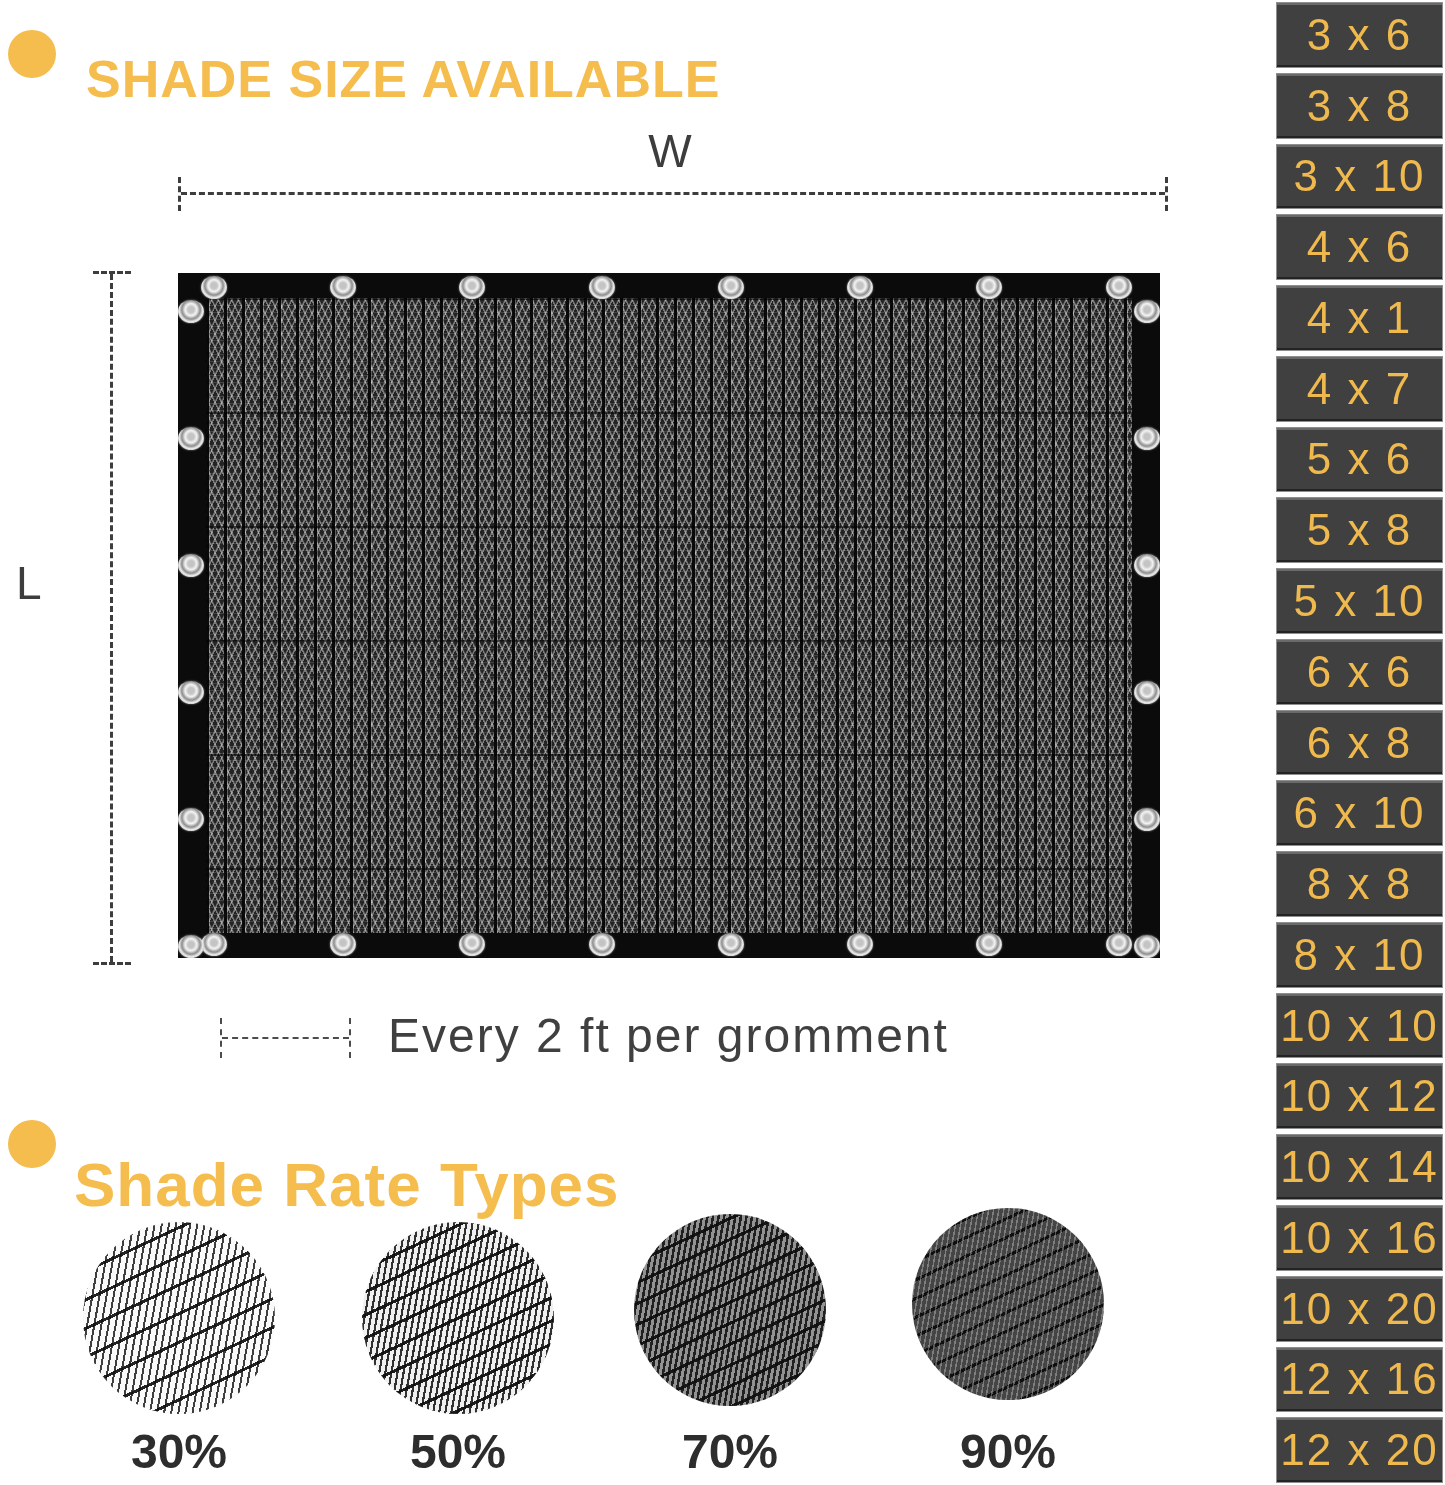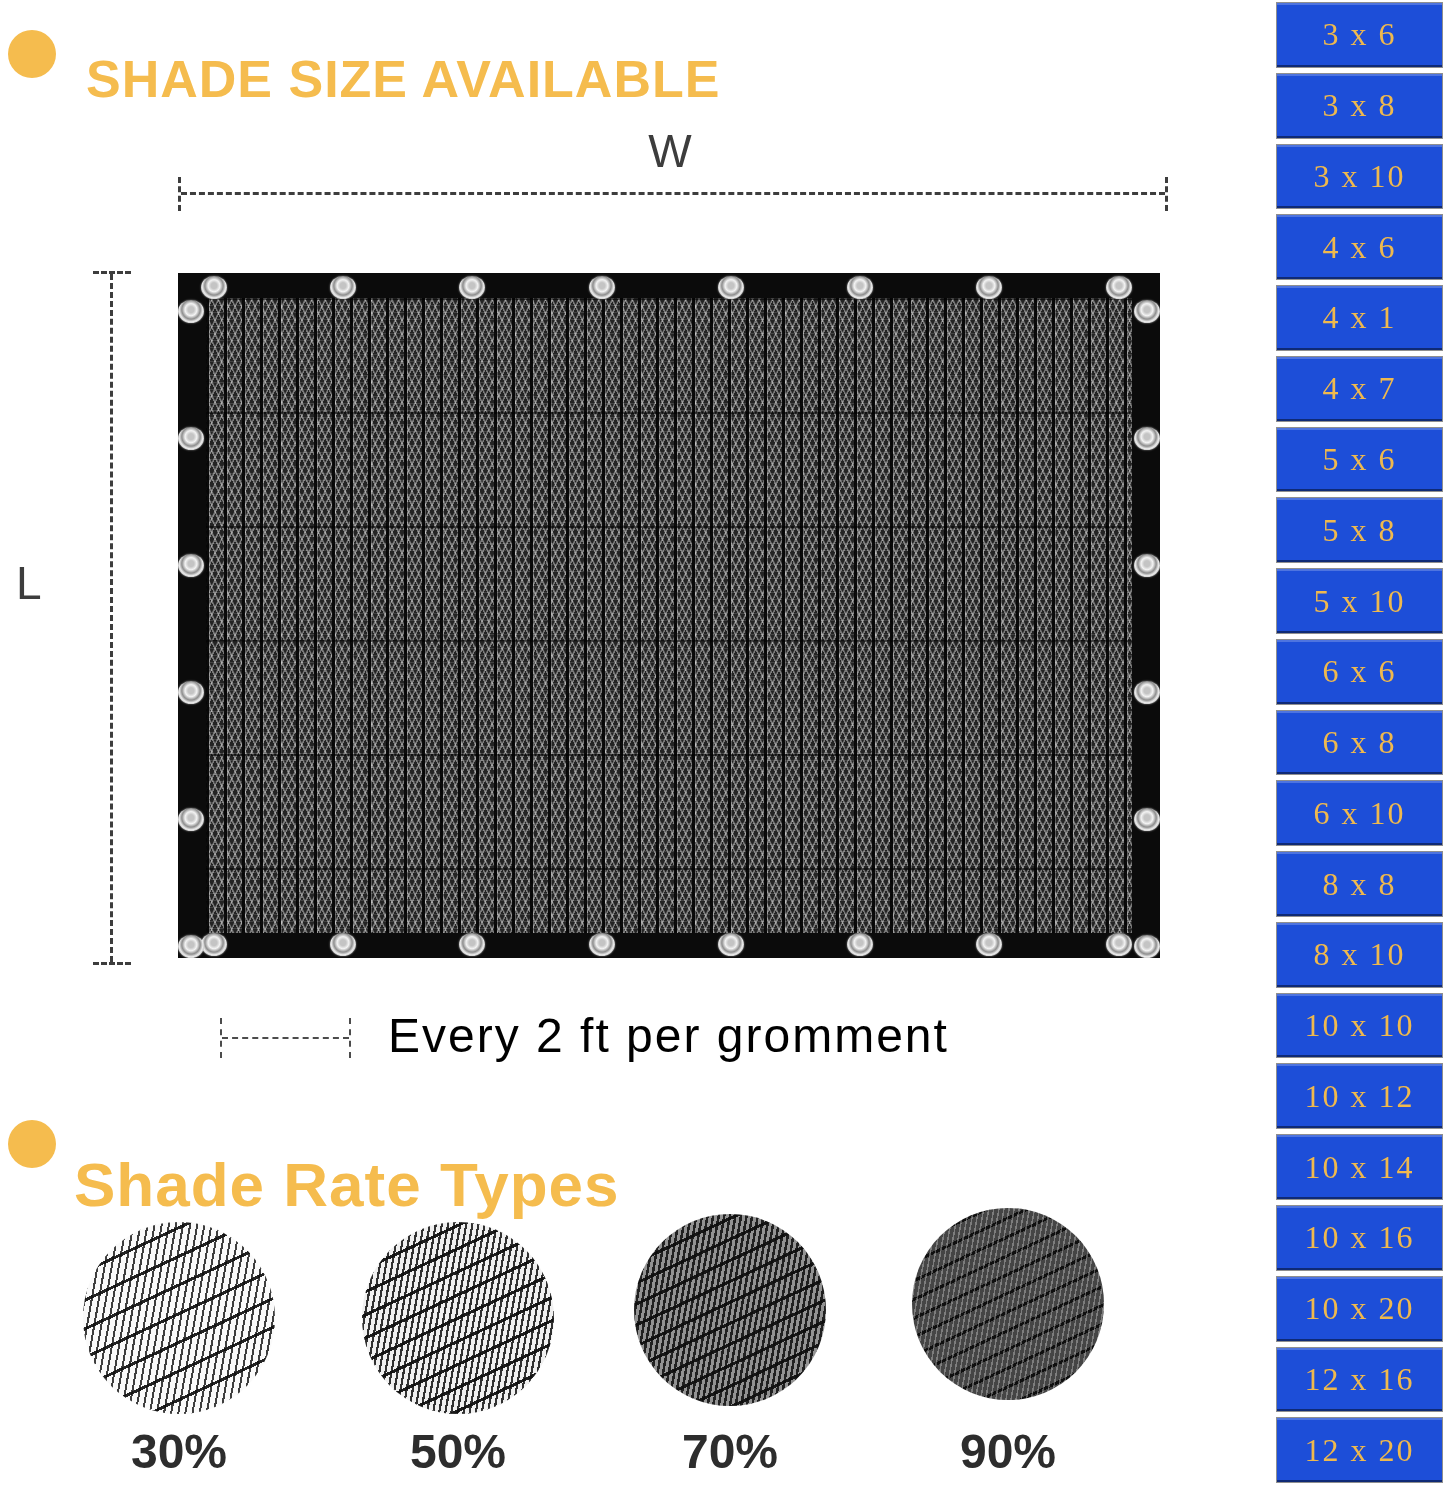--- a/index.html
+++ b/index.html
@@ -21,21 +21,21 @@
   #l-label{left:16px;top:556px;}
   #w-dim{position:absolute;left:178px;top:177px;width:984px;height:34px;
          border-left:3px dashed #3D3D3D;border-right:3px dashed #3D3D3D;}
   #w-dim .hline{position:absolute;left:0;right:0;top:15px;border-top:3px dashed #3D3D3D;}
   #l-dim{position:absolute;left:93px;top:271px;width:38px;height:688px;
          border-top:3px dashed #3D3D3D;border-bottom:3px dashed #3D3D3D;}
   #l-dim .vline{position:absolute;top:0;bottom:0;left:17px;border-left:3px dashed #3D3D3D;}
   #grommet-dim{position:absolute;left:220px;top:1018px;width:127px;height:40px;
          border-left:2px dashed #4C4C4C;border-right:2px dashed #4C4C4C;}
   #grommet-dim .hline{position:absolute;left:0;right:0;top:19px;border-top:2px dashed #4C4C4C;}
-  #grommet-note{position:absolute;left:388px;top:1008px;font-size:48px;color:#000000;
+  #grommet-note{position:absolute;left:388px;top:1008px;font-size:48px;color:#404040;
          letter-spacing:2px;white-space:nowrap;}
 
   
   #net{position:absolute;left:178px;top:273px;width:982px;height:685px;background:#0B0B0B;}
   #net .mesh{position:absolute;left:28px;right:28px;top:25px;bottom:25px;
     background-color:#1E1E1E;
     background-image:
       repeating-linear-gradient(180deg, rgba(0,0,0,0.55) 0 2px, transparent 2px 114px),
       repeating-linear-gradient(90deg, rgba(5,5,5,0.95) 0 3px, rgba(210,210,210,0.35) 3px 4px, rgba(70,70,70,0.15) 4px 18px),
       repeating-linear-gradient(64deg, rgba(255,255,255,0.45) 0 1px, transparent 2px 6px),
@@ -61,24 +61,24 @@
       linear-gradient(rgba(20,20,20,0.30) 0 100%),
       repeating-linear-gradient(100deg, rgba(10,10,10,0.85) 0 2.5px, transparent 2.5px 5.5px),
       repeating-linear-gradient(335deg, rgba(5,5,5,0.9) 0 3px, transparent 3px 19px);}
   .c90{margin-top:0;background-color:#454545;background-image:
       repeating-linear-gradient(100deg, rgba(255,255,255,0.30) 0 1.5px, transparent 1.5px 5px),
       repeating-linear-gradient(335deg, rgba(0,0,0,0.78) 0 3px, transparent 3px 17px);}
 
   
   #size-list{position:absolute;left:1276px;top:2px;bottom:2px;width:167px;
              display:flex;flex-direction:column;gap:5px;box-sizing:border-box;}
-  .size-box{flex:1;box-sizing:border-box;background:#1d4ed8;border:1px solid #8F8F8F;
+  .size-box{flex:1;box-sizing:border-box;background:#404040;border:1px solid #8F8F8F;
             box-shadow:inset 0 2px 0 rgba(255,255,255,0.22), inset 0 -2px 0 rgba(0,0,0,0.45);
             display:flex;align-items:center;justify-content:center;
-            color:#EFB94E;font-size:32px;letter-spacing:2px;font-family:Liberation Serif, serif;}
+            color:#EFB94E;font-size:44px;letter-spacing:2px;}
 </style>
 </head>
 <body>
 
 <div class="stage">
 
   <span class="bullet" id="bullet-sizes"></span>
   <h1 class="h-title" id="title-sizes">SHADE SIZE AVAILABLE</h1>
 
   <div class="dim-text" id="w-label">W</div>

